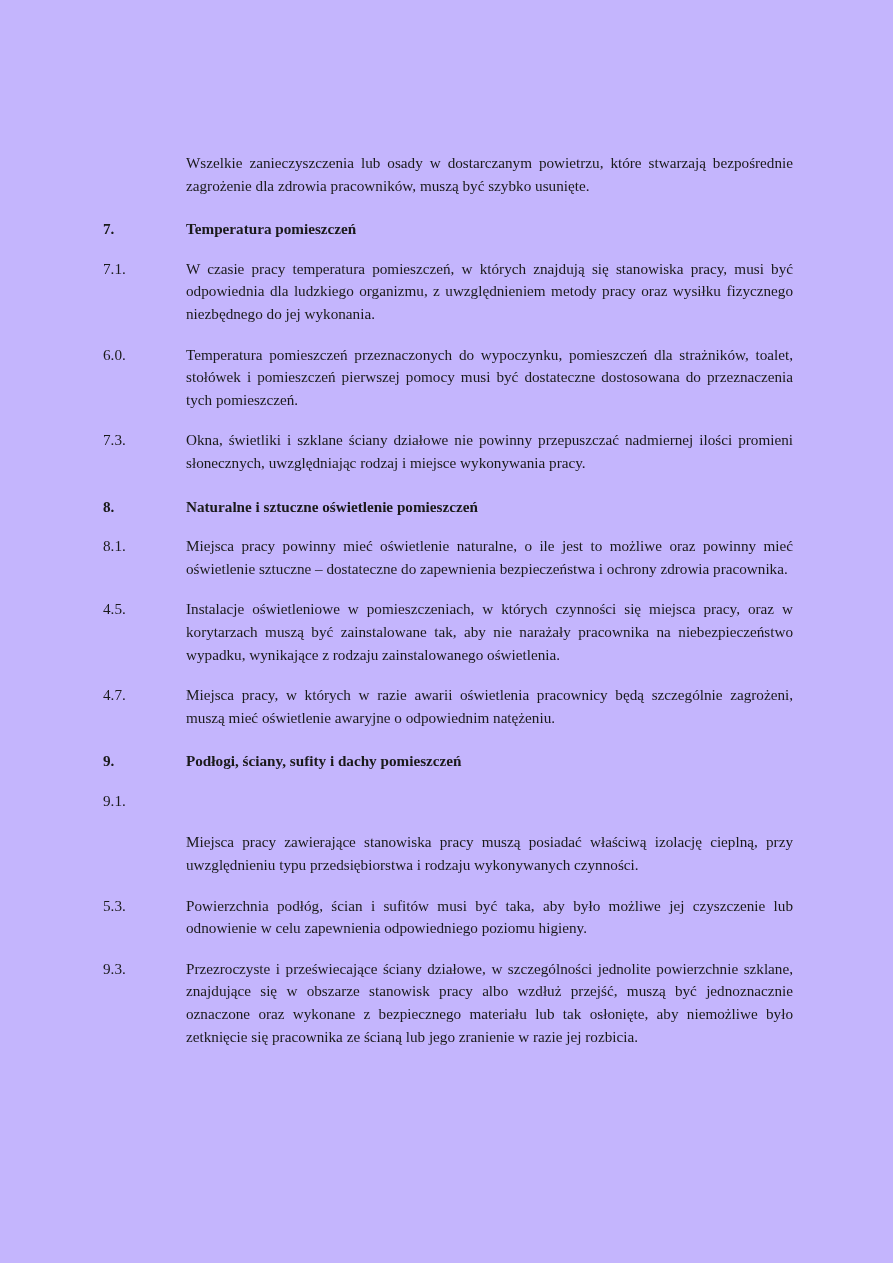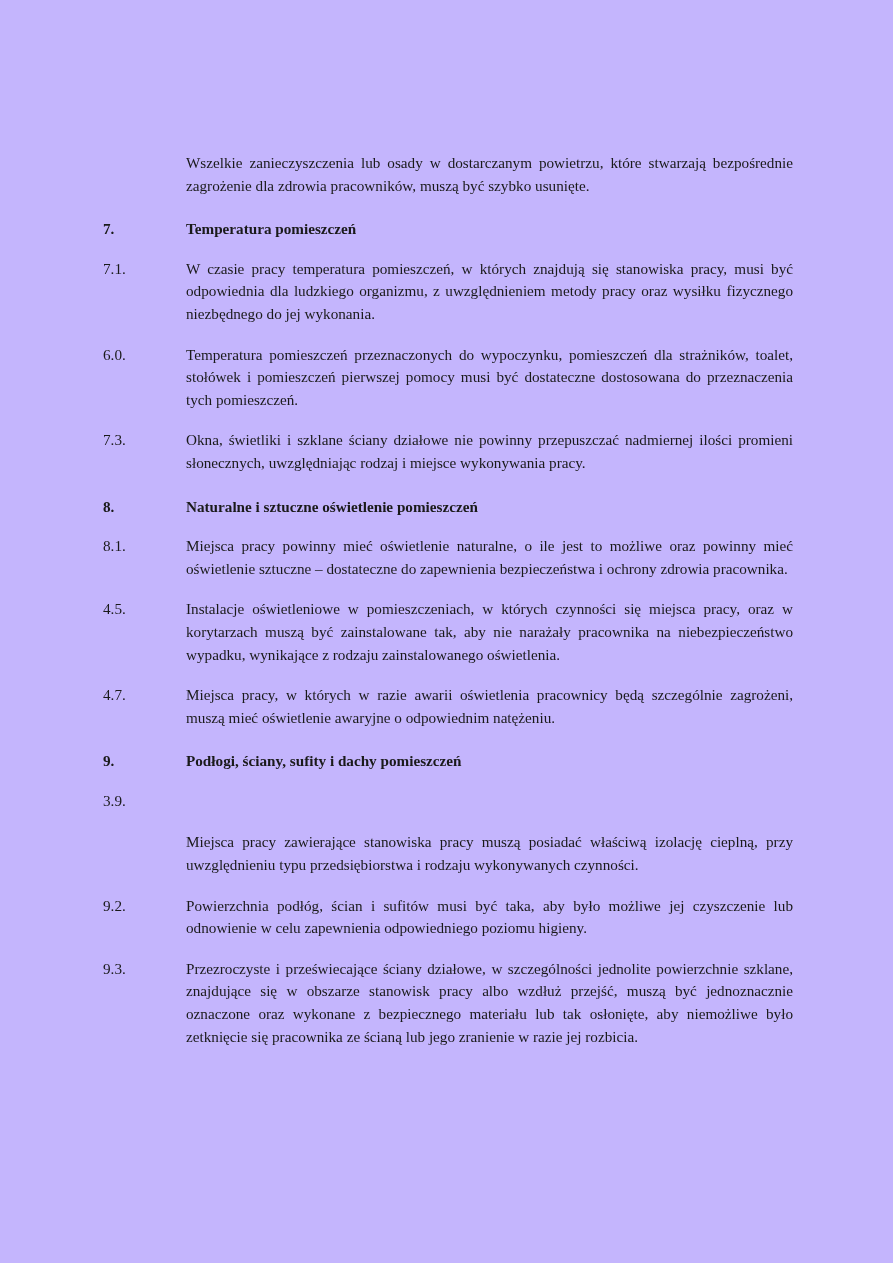--- a/index.html
+++ b/index.html
@@ -138,34 +138,34 @@
     <div class="gap-section"></div>
 
     <div class="clause">
       <div class="clause-number bold">9.</div>
       <div class="clause-text heading">Podłogi, ściany, sufity i dachy pomieszczeń</div>
     </div>
 
     <div class="gap-afterhd"></div>
 
     <div class="clause">
-      <div class="clause-number">3.9.</div>
+      <div class="clause-number">9.1.</div>
     </div>
 
     <div class="gap-subpara"></div>
 
     <div class="clause">
       <div class="clause-number"></div>
       <div class="clause-text">Miejsca pracy zawierające stanowiska pracy muszą posiadać właściwą izolację cieplną, przy uwzględnieniu typu przedsiębiorstwa i rodzaju wykonywanych czynności.</div>
     </div>
 
     <div class="gap-clause"></div>
 
     <div class="clause">
-      <div class="clause-number">9.2.</div>
+      <div class="clause-number">5.3.</div>
       <div class="clause-text">Powierzchnia podłóg, ścian i sufitów musi być taka, aby było możliwe jej czyszczenie lub odnowienie w celu zapewnienia odpowiedniego poziomu higieny.</div>
     </div>
 
     <div class="gap-clause"></div>
 
     <div class="clause">
       <div class="clause-number">9.3.</div>
       <div class="clause-text">Przezroczyste i przeświecające ściany działowe, w szczególności jednolite powierzchnie szklane, znajdujące się w obszarze stanowisk pracy albo wzdłuż przejść, muszą być jednoznacznie oznaczone oraz wykonane z bezpiecznego materiału lub tak osłonięte, aby niemożliwe było zetknięcie się pracownika ze ścianą lub jego zranienie w razie jej rozbicia.</div>
     </div>
 

